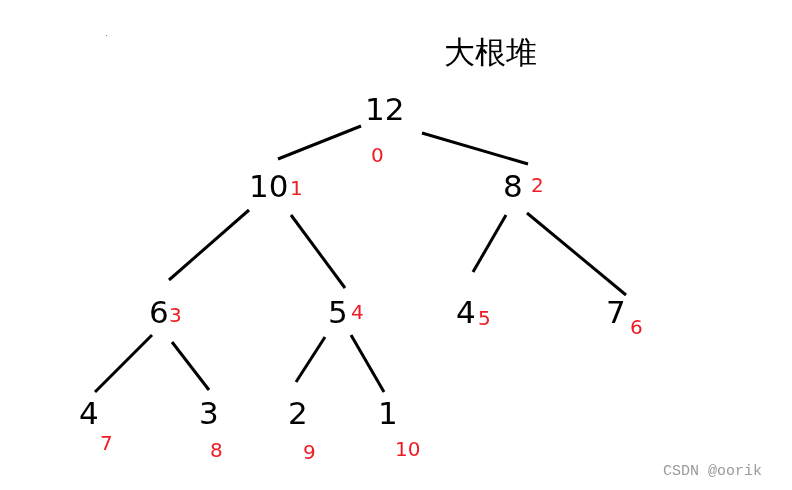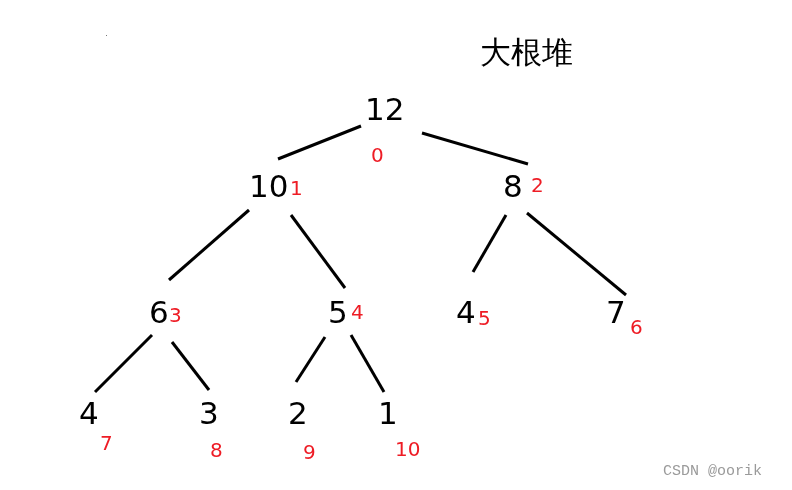--- a/index.html
+++ b/index.html
@@ -1,21 +1,21 @@
 <!DOCTYPE html>
 <html><head>
   <meta charset="utf-8">
   <style>
     html, body { margin: 0; padding: 0; background: #ffffff; }
     body { width: 792px; height: 490px; position: relative; overflow: hidden;
            font-family: "DejaVu Sans", sans-serif; }
     .stage { position: absolute; left: 0; top: 0; width: 792px; height: 490px; }
     svg.edges { position: absolute; left: 0; top: 0; }
     .title { position: absolute; left: 444px; top: 37px; font-size: 31px; color: #000;
-             font-family: "DejaVu Sans", sans-serif; line-height: 1; margin-left: 36px; }
+             font-family: "DejaVu Sans", sans-serif; line-height: 1; }
     .val { position: absolute; font-size: 31px; color: #000; line-height: 1;
            font-family: "DejaVu Sans", sans-serif; text-align: center; }
     .idx { position: absolute; font-size: 20px; color: #ee1c25; line-height: 1;
            font-family: "DejaVu Sans", sans-serif; }
     .watermark { position: absolute; left: 663px; top: 464px; font-size: 15px; color: #9a9a9a;
                  font-family: Liberation Mono, monospace; line-height: 1; }
     .dot { position: absolute; left: 106px; top: 35px; width: 1px; height: 1px; background: #777; }
   </style>
 </head>
 <body>

